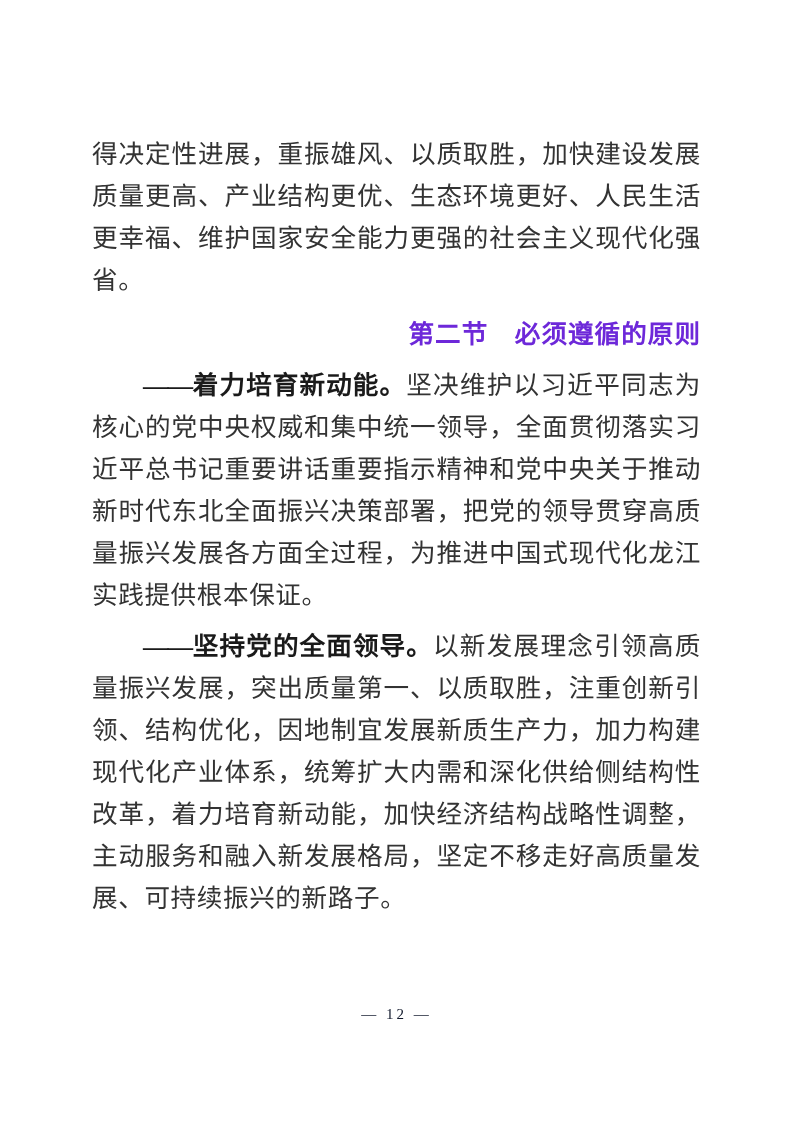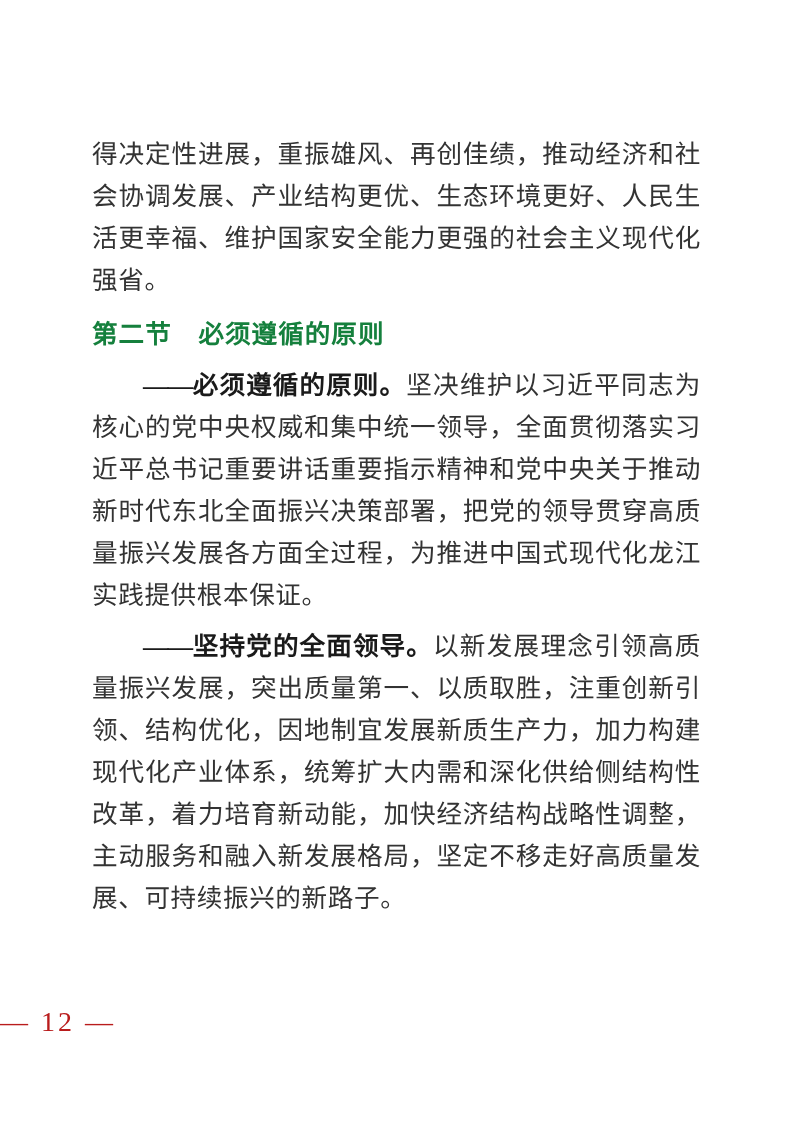--- a/index.html
+++ b/index.html
@@ -45,63 +45,63 @@
 
   .para.indented {
     text-indent: 51px;
     margin-top: 9px;
   }
 
   .section-heading {
     margin: 12px 0 6px 0;
     font-size: 25.6px;
     line-height: 42px;
-    text-align: left;
+    text-align: right;
     font-weight: 700;
     letter-spacing: 1px;
-    color: #15803d;
+    color: #6d28d9;
   }
 
   .lead {
     font-weight: 700;
     color: #1a1a1a;
     letter-spacing: 0.4px;
   }
 
   .dash {
     font-weight: 700;
     color: #1a1a1a;
     letter-spacing: -1px;
   }
 
   .page-footer {
     position: absolute;
     left: 0;
     right: 0;
     top: 1006px;
-    text-align: left;
-    font-size: 28px;
-    color: #b91c1c;
+    text-align: center;
+    font-size: 15px;
+    color: #0f172a;
     letter-spacing: 3px;
     font-family: "Liberation Serif", "DejaVu Serif", serif;
   }
 </style>
 </head>
 <body>
 
 <div class="page">
 
   <div class="text-block">
 
-    <p class="para continued">得决定性进展，重振雄风、再创佳绩，推动经济和社会协调发展、产业结构更优、生态环境更好、人民生活更幸福、维护国家安全能力更强的社会主义现代化强省。</p>
+    <p class="para continued">得决定性进展，重振雄风、以质取胜，加快建设发展质量更高、产业结构更优、生态环境更好、人民生活更幸福、维护国家安全能力更强的社会主义现代化强省。</p>
 
     <h2 class="section-heading">第二节　必须遵循的原则</h2>
 
     <p class="para indented">
-      <span class="dash">——</span><span class="lead">必须遵循的原则。</span><span>坚决维护以习近平同志为核心的党中央权威和集中统一领导，全面贯彻落实习近平总书记重要讲话重要指示精神和党中央关于推动新时代东北全面振兴决策部署，把党的领导贯穿高质量振兴发展各方面全过程，为推进中国式现代化龙江实践提供根本保证。</span>
+      <span class="dash">——</span><span class="lead">着力培育新动能。</span><span>坚决维护以习近平同志为核心的党中央权威和集中统一领导，全面贯彻落实习近平总书记重要讲话重要指示精神和党中央关于推动新时代东北全面振兴决策部署，把党的领导贯穿高质量振兴发展各方面全过程，为推进中国式现代化龙江实践提供根本保证。</span>
     </p>
 
 
     <p class="para indented">
       <span class="dash">——</span><span class="lead">坚持党的全面领导。</span><span>以新发展理念引领高质量振兴发展，突出质量第一、以质取胜，注重创新引领、结构优化，因地制宜发展新质生产力，加力构建现代化产业体系，统筹扩大内需和深化供给侧结构性改革，着力培育新动能，加快经济结构战略性调整，主动服务和融入新发展格局，坚定不移走好高质量发展、可持续振兴的新路子。</span>
     </p>
 
   </div>
 
   <div class="page-footer">— 12 —</div>

